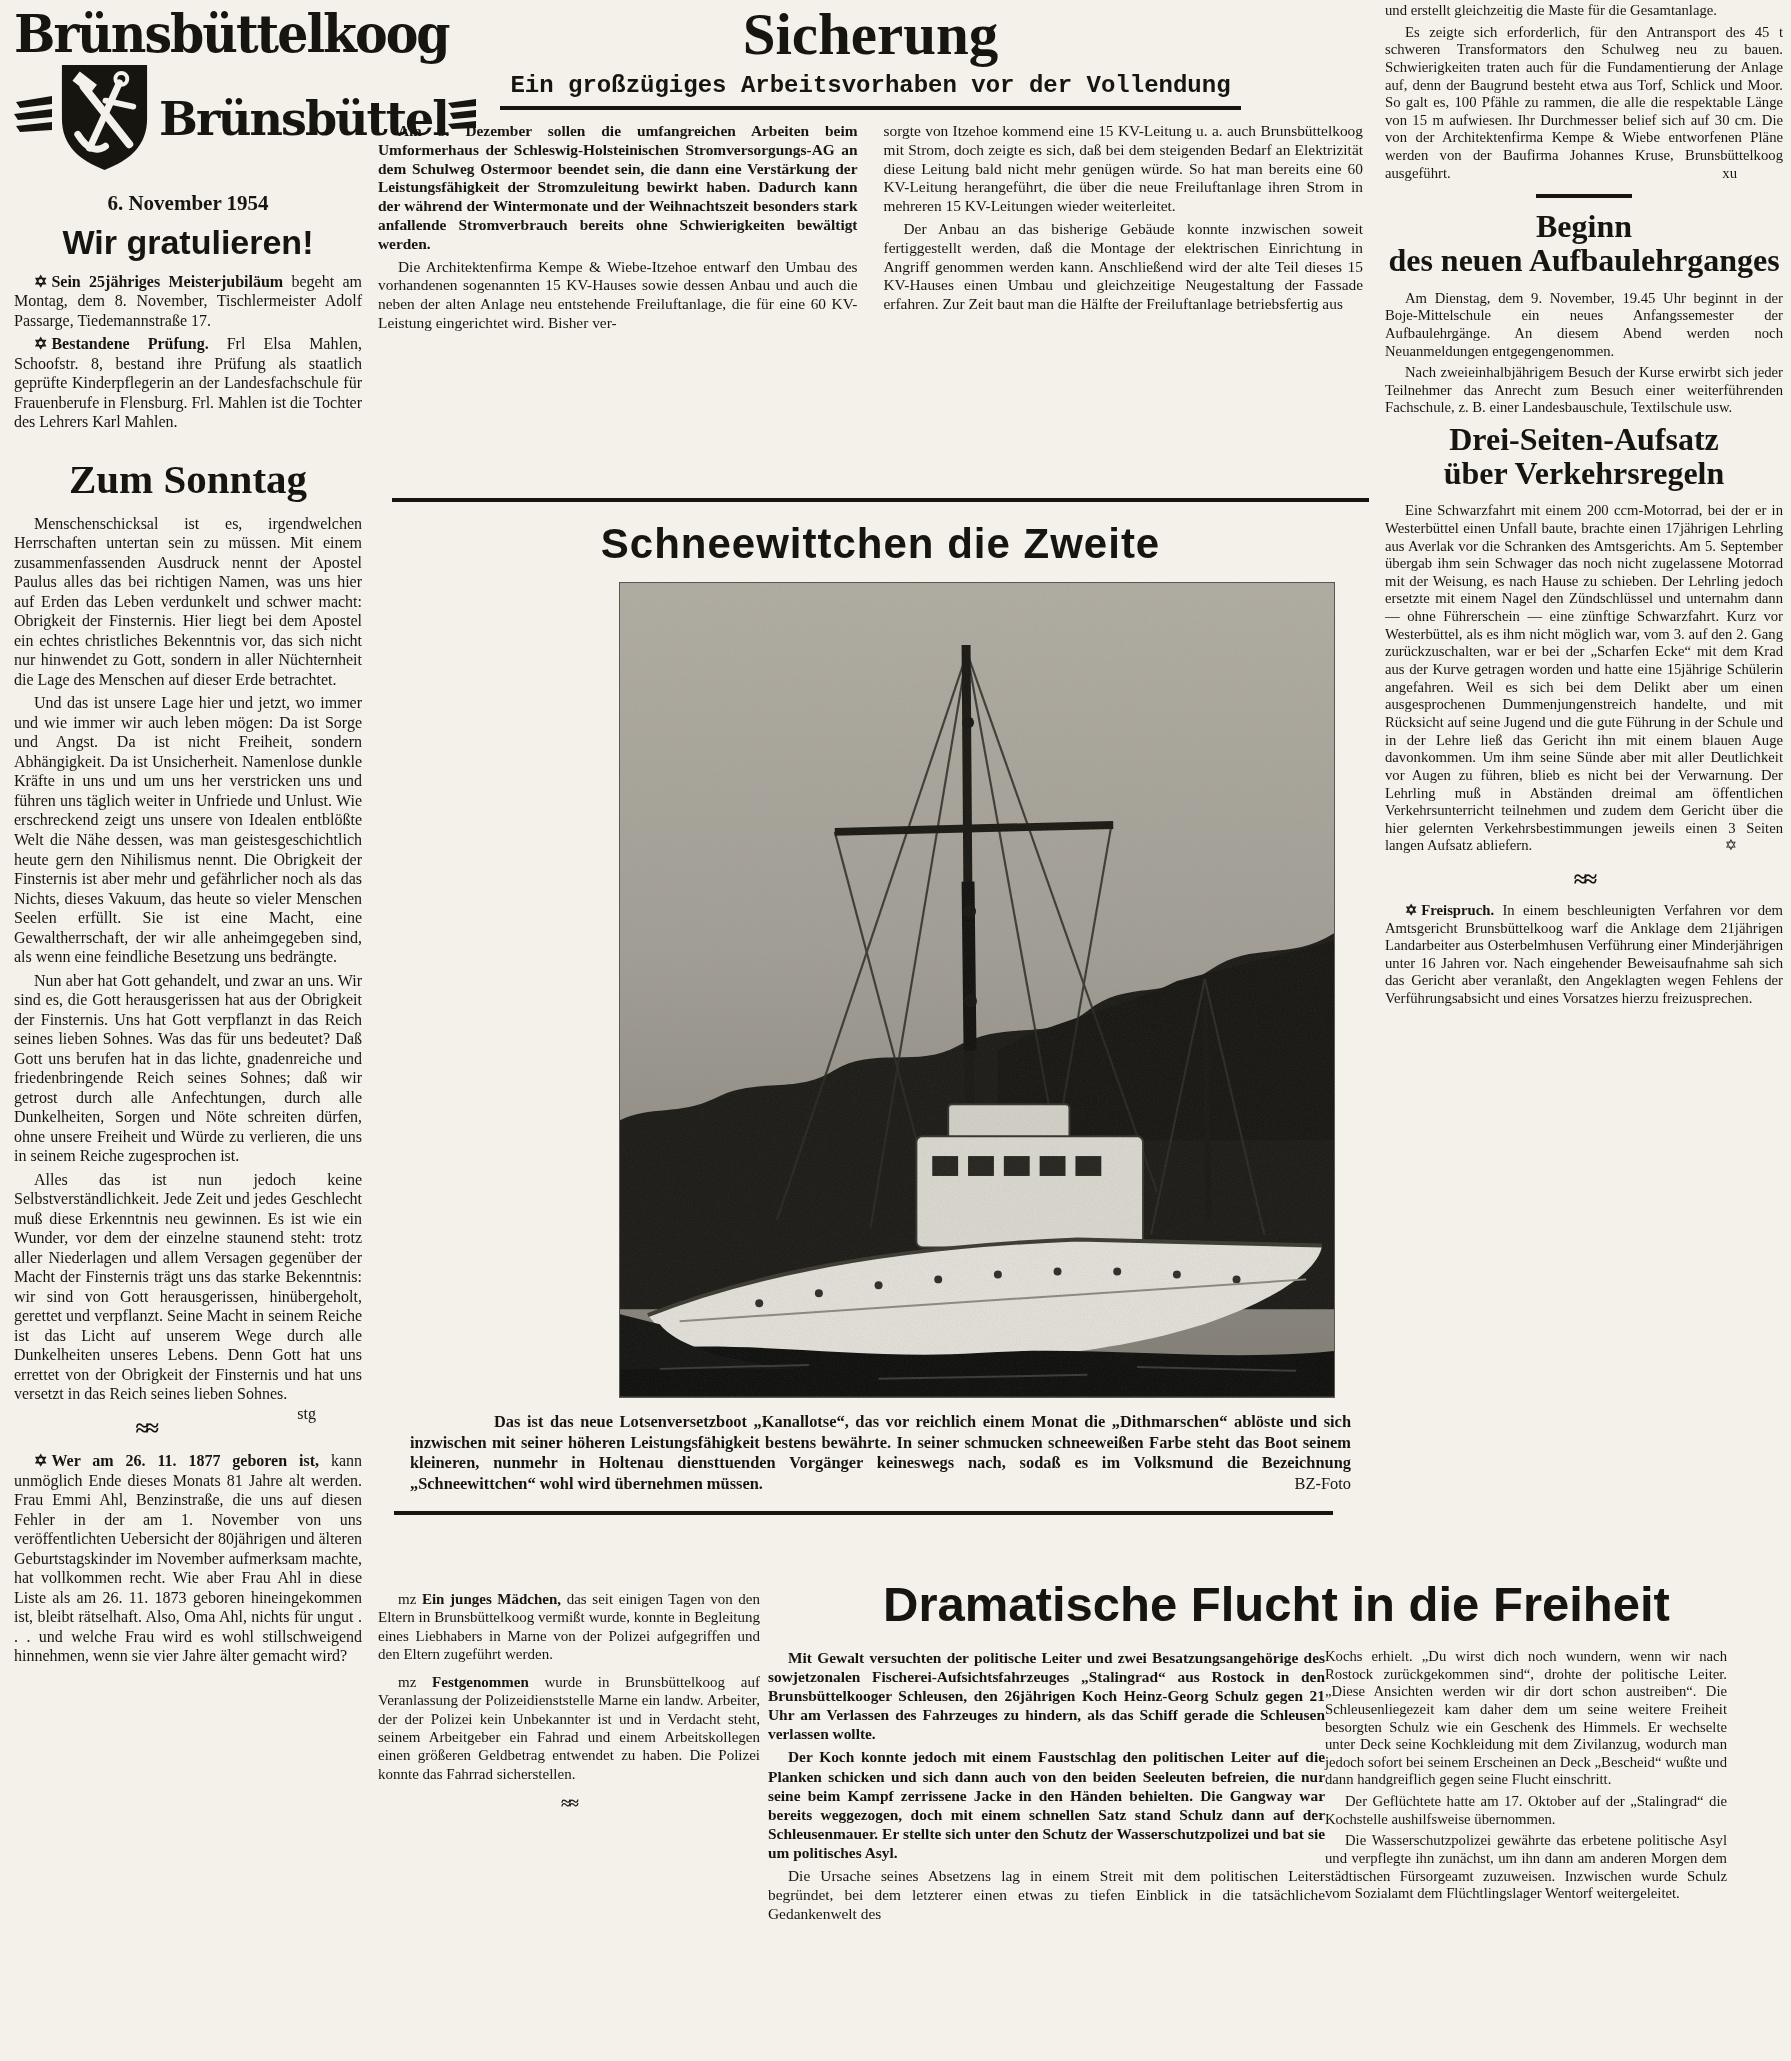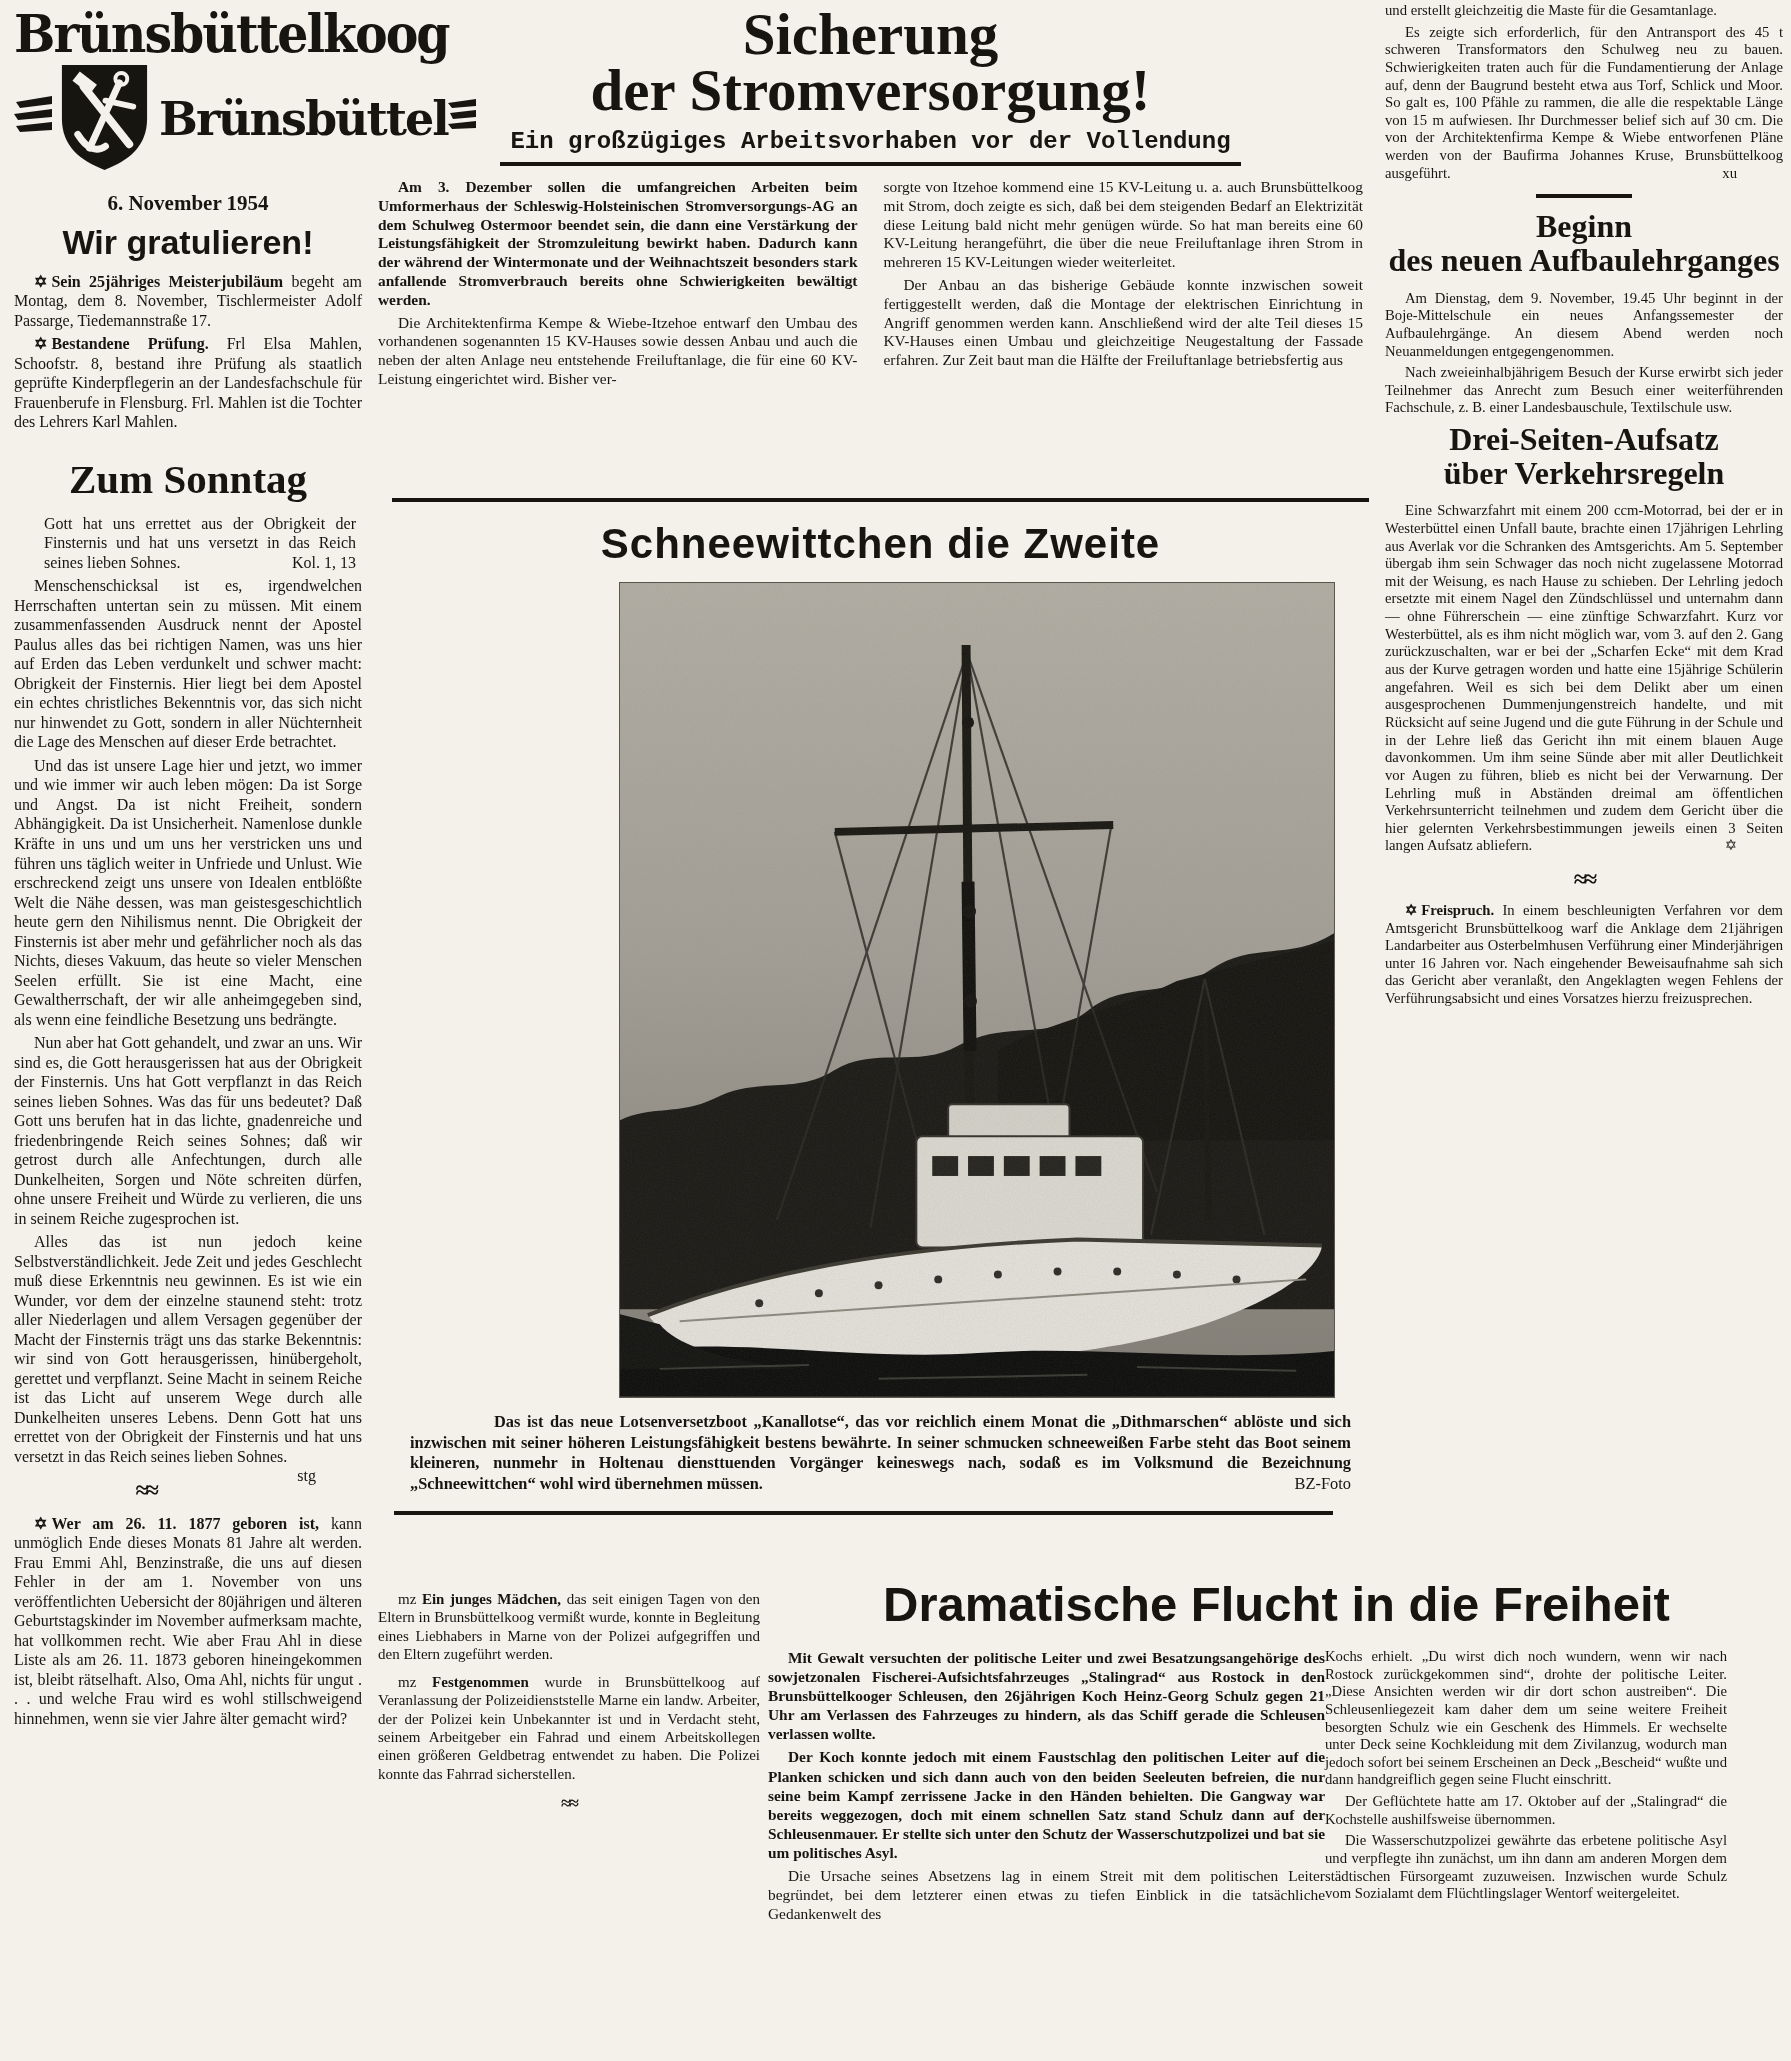--- a/index.html
+++ b/index.html
@@ -102,35 +102,34 @@
   <div class="date-line">6. November 1954</div>
 
   <section>
     <h2 class="h-grat">Wir gratulieren!</h2>
     <p class="ind"><span class="star">✡</span><b>Sein 25jähriges Meisterjubiläum</b> <span>begeht am Montag, dem 8. November, Tischlermeister Adolf Passarge, Tiedemannstraße 17.</span></p>
     <p class="ind"><span class="star">✡</span><b>Bestandene Prüfung.</b> <span>Frl Elsa Mahlen, Schoofstr. 8, bestand ihre Prüfung als staatlich geprüfte Kinderpflegerin an der Landesfachschule für Frauenberufe in Flensburg. Frl. Mahlen ist die Tochter des Lehrers Karl Mahlen.</span></p>
   </section>
 
   <section>
     <h2 class="h-sonntag">Zum Sonntag</h2>
-    <p class="verse"><span>Gott hat uns errettet aus der Obrigkeit der Finsternis und hat uns versetzt in das Reich seines lieben Sohnes.</span> <span class="verse-cite">Kol. 1, 13</span></p>
     <p class="ind">Menschenschicksal ist es, irgendwelchen Herrschaften untertan sein zu müssen. Mit einem zusammenfassenden Ausdruck nennt der Apostel Paulus alles das bei richtigen Namen, was uns hier auf Erden das Leben verdunkelt und schwer macht: Obrigkeit der Finsternis. Hier liegt bei dem Apostel ein echtes christliches Bekenntnis vor, das sich nicht nur hinwendet zu Gott, sondern in aller Nüchternheit die Lage des Menschen auf dieser Erde betrachtet.</p>
     <p class="ind">Und das ist unsere Lage hier und jetzt, wo immer und wie immer wir auch leben mögen: Da ist Sorge und Angst. Da ist nicht Freiheit, sondern Abhängigkeit. Da ist Unsicherheit. Namenlose dunkle Kräfte in uns und um uns her verstricken uns und führen uns täglich weiter in Unfriede und Unlust. Wie erschreckend zeigt uns unsere von Idealen entblößte Welt die Nähe dessen, was man geistesgeschichtlich heute gern den Nihilismus nennt. Die Obrigkeit der Finsternis ist aber mehr und gefährlicher noch als das Nichts, dieses Vakuum, das heute so vieler Menschen Seelen erfüllt. Sie ist eine Macht, eine Gewaltherrschaft, der wir alle anheimgegeben sind, als wenn eine feindliche Besetzung uns bedrängte.</p>
     <p class="ind">Nun aber hat Gott gehandelt, und zwar an uns. Wir sind es, die Gott herausgerissen hat aus der Obrigkeit der Finsternis. Uns hat Gott verpflanzt in das Reich seines lieben Sohnes. Was das für uns bedeutet? Daß Gott uns berufen hat in das lichte, gnadenreiche und friedenbringende Reich seines Sohnes; daß wir getrost durch alle Anfechtungen, durch alle Dunkelheiten, Sorgen und Nöte schreiten dürfen, ohne unsere Freiheit und Würde zu verlieren, die uns in seinem Reiche zugesprochen ist.</p>
     <p class="ind"><span>Alles das ist nun jedoch keine Selbstverständlichkeit. Jede Zeit und jedes Geschlecht muß diese Erkenntnis neu gewinnen. Es ist wie ein Wunder, vor dem der einzelne staunend steht: trotz aller Niederlagen und allem Versagen gegenüber der Macht der Finsternis trägt uns das starke Bekenntnis: wir sind von Gott herausgerissen, hinübergeholt, gerettet und verpflanzt. Seine Macht in seinem Reiche ist das Licht auf unserem Wege durch alle Dunkelheiten unseres Lebens. Denn Gott hat uns errettet von der Obrigkeit der Finsternis und hat uns versetzt in das Reich seines lieben Sohnes.</span> <span class="sig">stg</span></p>
     <div class="orn">≈≈</div>
   </section>
 
   <section>
     <p class="ind"><span class="star">✡</span><b>Wer am 26. 11. 1877 geboren ist,</b> <span>kann unmöglich Ende dieses Monats 81 Jahre alt werden. Frau Emmi Ahl, Benzinstraße, die uns auf diesen Fehler in der am 1. November von uns veröffentlichten Uebersicht der 80jährigen und älteren Geburtstagskinder im November aufmerksam machte, hat vollkommen recht. Wie aber Frau Ahl in diese Liste als am 26. 11. 1873 geboren hineingekommen ist, bleibt rätselhaft. Also, Oma Ahl, nichts für ungut . . . und welche Frau wird es wohl stillschweigend hinnehmen, wenn sie vier Jahre älter gemacht wird?</span></p>
   </section>
 </div>
 
 <div id="center-top" class="region">
-  <h1 class="h-strom"><span>Sicherung</span><br><span>der Stromversorgung!</span></h1>
+  <h1 class="h-strom"><span>Sicherung</span><br></h1>
   <div class="strom-sub"><span>Ein großzügiges Arbeitsvorhaben vor der Vollendung</span></div>
   <div class="twocol">
     <div class="col">
       <p class="leadpara ind">Am 3. Dezember sollen die umfangreichen Arbeiten beim Umformerhaus der Schleswig-Holsteinischen Stromversorgungs-AG an dem Schulweg Ostermoor beendet sein, die dann eine Verstärkung der Leistungsfähigkeit der Stromzuleitung bewirkt haben. Dadurch kann der während der Wintermonate und der Weihnachtszeit besonders stark anfallende Stromverbrauch bereits ohne Schwierigkeiten bewältigt werden.</p>
       <p class="ind">Die Architektenfirma Kempe &amp; Wiebe-Itzehoe entwarf den Umbau des vorhandenen sogenannten 15 KV-Hauses sowie dessen Anbau und auch die neben der alten Anlage neu entstehende Freiluftanlage, die für eine 60 KV-Leistung eingerichtet wird. Bisher ver-</p>
     </div>
     <div class="col">
       <p>sorgte von Itzehoe kommend eine 15 KV-Leitung u. a. auch Brunsbüttelkoog mit Strom, doch zeigte es sich, daß bei dem steigenden Bedarf an Elektrizität diese Leitung bald nicht mehr genügen würde. So hat man bereits eine 60 KV-Leitung herangeführt, die über die neue Freiluftanlage ihren Strom in mehreren 15 KV-Leitungen wieder weiterleitet.</p>
       <p class="ind">Der Anbau an das bisherige Gebäude konnte inzwischen soweit fertiggestellt werden, daß die Montage der elektrischen Einrichtung in Angriff genommen werden kann. Anschließend wird der alte Teil dieses 15 KV-Hauses einen Umbau und gleichzeitige Neugestaltung der Fassade erfahren. Zur Zeit baut man die Hälfte der Freiluftanlage betriebsfertig aus</p>
     </div>

